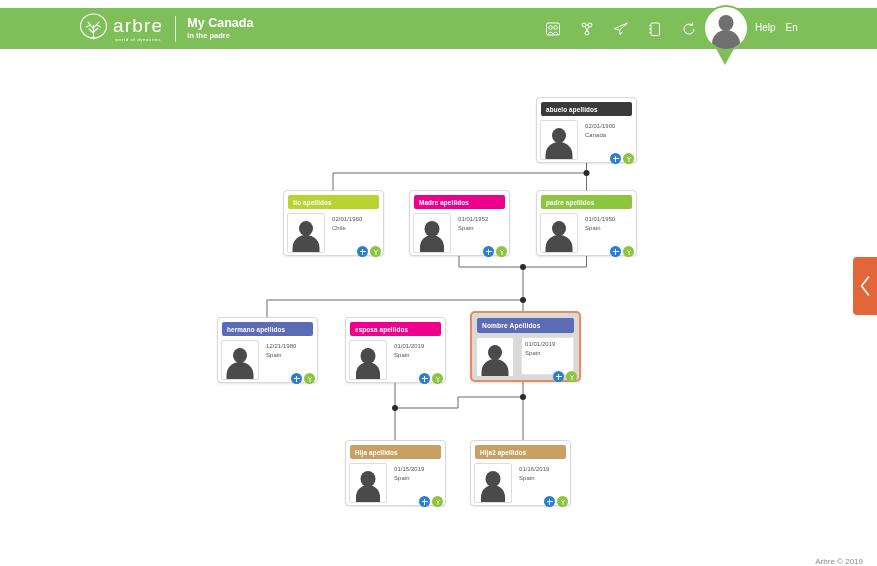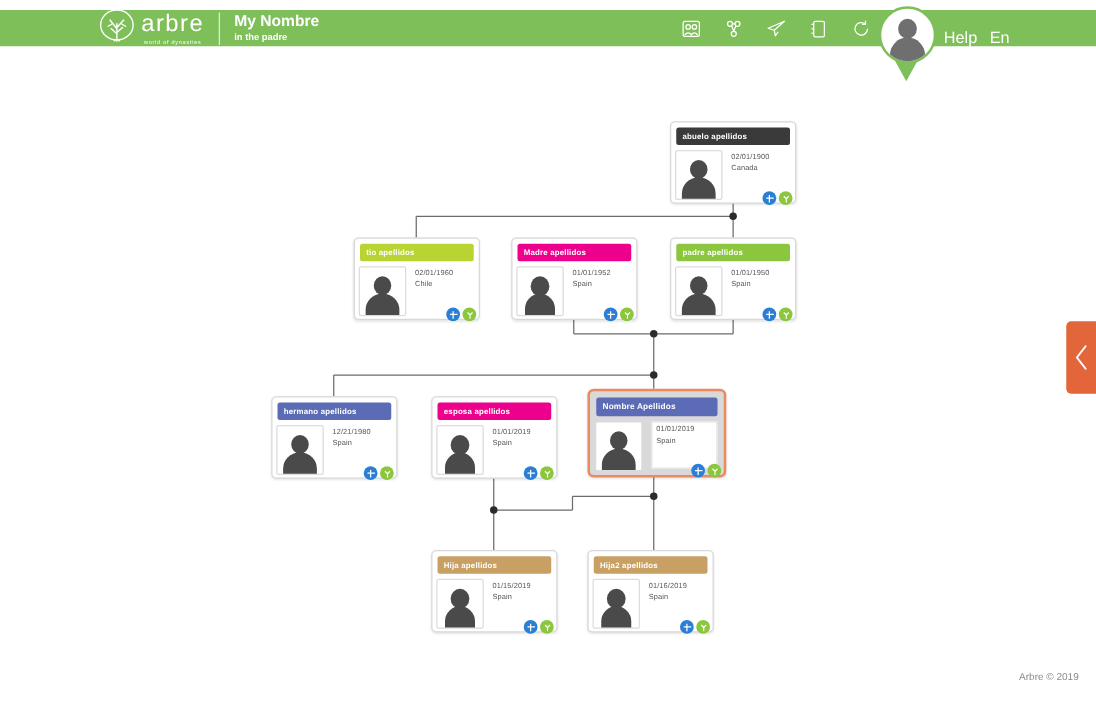--- a/index.html
+++ b/index.html
@@ -7,21 +7,21 @@
     width: 877px; height: 566px;
     font-family: "Liberation Sans", sans-serif;
     background: #ffffff;
     overflow: hidden;
   }
   .app { position: relative; width: 877px; height: 566px; background:#fff; }
 
   
   .header {
     position: absolute; left: 0; top: 8px;
-    width: 877px; height: 29px;
+    width: 877px; height: 41px;
     background: #7fbf5a;
     display: flex; align-items: center;
   }
   .logo-zone { display: flex; align-items: center; margin-left: 78px; }
   .tree-mark { width: 31px; height: 31px; position: relative; }
   .tree-mark svg { display: block; }
   .brand-text { margin-left: 4px; display:flex; flex-direction:column; }
   .brand-name {
     font-size: 19px; letter-spacing: 1.2px; color: #ffffff;
     font-weight: 400; line-height: 19px;
@@ -66,21 +66,21 @@
   .av-sil-head {
     position:absolute; left:50%; top:8px; transform:translateX(-50%);
     width:15px; height:16px; border-radius:50%; background:#6f6f6f;
   }
   .av-sil-body {
     position:absolute; left:50%; top:23px; transform:translateX(-50%);
     width:28px; height:26px; border-radius: 14px 14px 0 0; background:#6f6f6f;
   }
   .help-links {
     position:absolute; left: 755px; top: 22px;
-    display:flex; gap: 10px; color:#fff; font-size: 13px;
+    display:flex; gap: 10px; color:#fff; font-size: 10px;
   }
   .help-links span { cursor: pointer; }
 
   
   .canvas { position: absolute; left: 0; top: 49px; width: 877px; height: 490px; }
 
   
   .wires { position:absolute; left:0; top:0; width:877px; height:490px; }
 
   
@@ -143,21 +143,21 @@
     border: 2px solid #ea8a5e;
     padding: 5px;
     width: 111px;
     border-radius: 5px;
   }
   .card.selected .cmeta { background: transparent; }
   .card.selected .chead { height:15px; font-size:6.6px; }
 
   
   .footer {
-    position:absolute; right: 14px; bottom: 20px;
+    position:absolute; right: 14px; bottom: 0;
     font-size: 8px; color: #8b8b8b; margin-left: 16px;
   }
 
   
   .collapse-tab {
     position:absolute; right: 0; top: 257px;
     width: 24px; height: 58px;
     background: #e2663a;
     border-radius: 4px 0 0 4px;
     display:flex; align-items:center; justify-content:center;
@@ -179,21 +179,21 @@
           <path d="M15.5 26 L15.5 12 M15.5 16 L10 9 M15.5 15 L21 9 M12 12 L8.5 14 M19 12 L22.5 14 M15.5 20 L11 16 M15.5 19 L20 15" fill="none" stroke="#fff" stroke-width="1.1" stroke-linecap="round"></path>
           <path d="M13 26 Q15.5 23 18 26" fill="none" stroke="#fff" stroke-width="1.1"></path>
         </svg>
       </div>
       <div class="brand-text">
         <div class="brand-name">arbre</div>
         <div class="brand-sub">world of dynasties</div>
       </div>
       <div class="divider-v"></div>
       <div class="tagline">
-        <div class="tagline-1">My Nombre</div>
+        <div class="tagline-1">My Canada</div>
         <div class="tagline-2">in the padre</div>
       </div>
     </div>
 
     <div class="nav-icons">
       <div class="nav-ic">
         <svg width="16" height="16" viewBox="0 0 16 16" fill="none" stroke="#fff" stroke-width="1">
           <rect x="1.5" y="2" width="13" height="12" rx="1.5"></rect>
           <circle cx="5.5" cy="6.5" r="1.8"></circle>
             <circle cx="10.5" cy="6.5" r="1.8"></circle>

